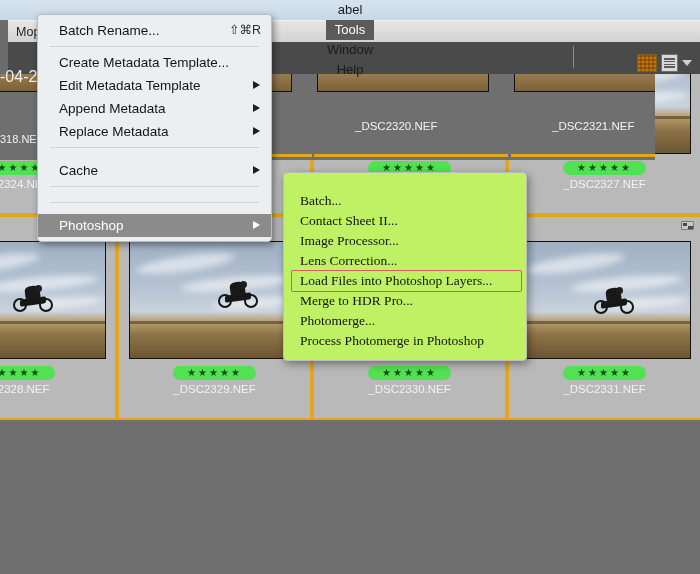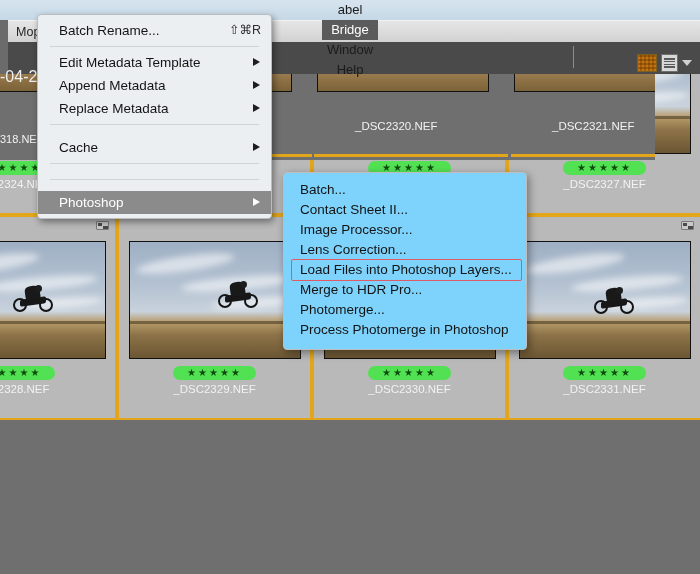--- a/index.html
+++ b/index.html
@@ -155,23 +155,23 @@
     border-top: 4.5px solid transparent; border-bottom: 4.5px solid transparent;
     border-left: 7px solid #1e1e1e;
   }
   .menu .row.sel .arrow { border-left-color: #fff; }
   .menu .sep { height: 1px; margin: 4px 12px; background: #cfd3d6; }
   .menu .gap { height: 7px; }
 
   
   .submenu {
     position: absolute; left: 283px; top: 172px; width: 244px;
-    background: #7dd3fc; border: 1px solid #bdbdbd; border-radius: 4px;
+    background: #bef264; border: 1px solid #bdbdbd; border-radius: 4px;
     box-shadow: 2px 3px 8px rgba(0,0,0,.40);
-    z-index: 70; padding: 7px 0 9px 0;
+    z-index: 70; padding: 18px 0 9px 0; font-family: Liberation Serif, serif;
   }
   .submenu .row {
     position: relative; height: 20px; line-height: 20px;
     padding: 0 12px 0 16px; font-size: 13.5px; color: #131313; white-space: nowrap;
   }
   .submenu .row.boxed::after {
     content: ""; position: absolute; left: 7px; top: -1px; right: 4px; height: 20px;
     border: 1.6px solid #e05a66; border-radius: 2px; pointer-events: none;
   }
 </style>
@@ -356,28 +356,29 @@
       </div>
     </div>
   </div>
 
   <div class="titlebar">
     <span class="wtitle">Морокросс - Adobe Bridge</span>
   </div>
 
   <div class="menubar" id="menubar-root">
       <div class="mi">abel</div>
-      <div class="mi active">Bridge</div>
+      <div class="mi active">Tools</div>
       <div class="mi">Window</div>
       <div class="mi">Help</div>
     </div>
 
   <div class="menu" id="tools-menu-root">
       <div class="row"><span>Batch Rename...</span><span class="sc">⇧⌘R</span></div>
       <div class="sep"></div>
+      <div class="row"><span>Create Metadata Template...</span></div>
       <div class="row"><span>Edit Metadata Template</span><span class="arrow"></span></div>
       <div class="row"><span>Append Metadata</span><span class="arrow"></span></div>
       <div class="row"><span>Replace Metadata</span><span class="arrow"></span></div>
       <div class="sep"></div>
       <div class="gap"></div>
       <div class="row"><span>Cache</span><span class="arrow"></span></div>
       <div class="sep"></div>
       <div class="gap"></div>
       <div class="sep"></div>
       <div class="gap"></div>

